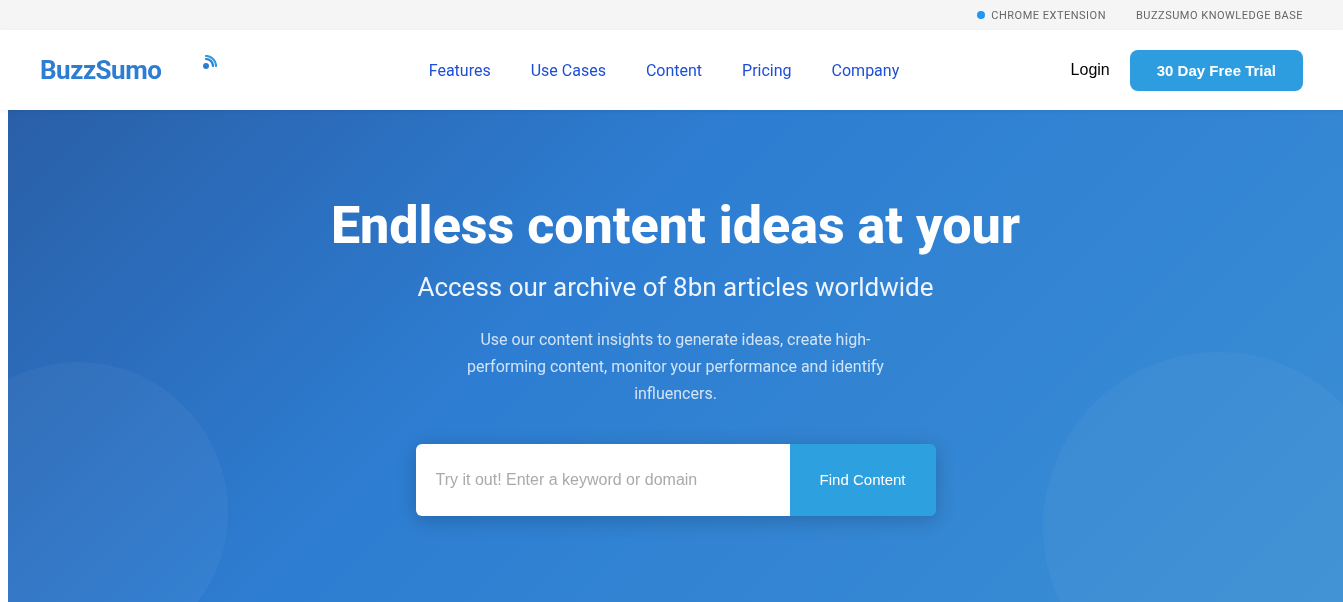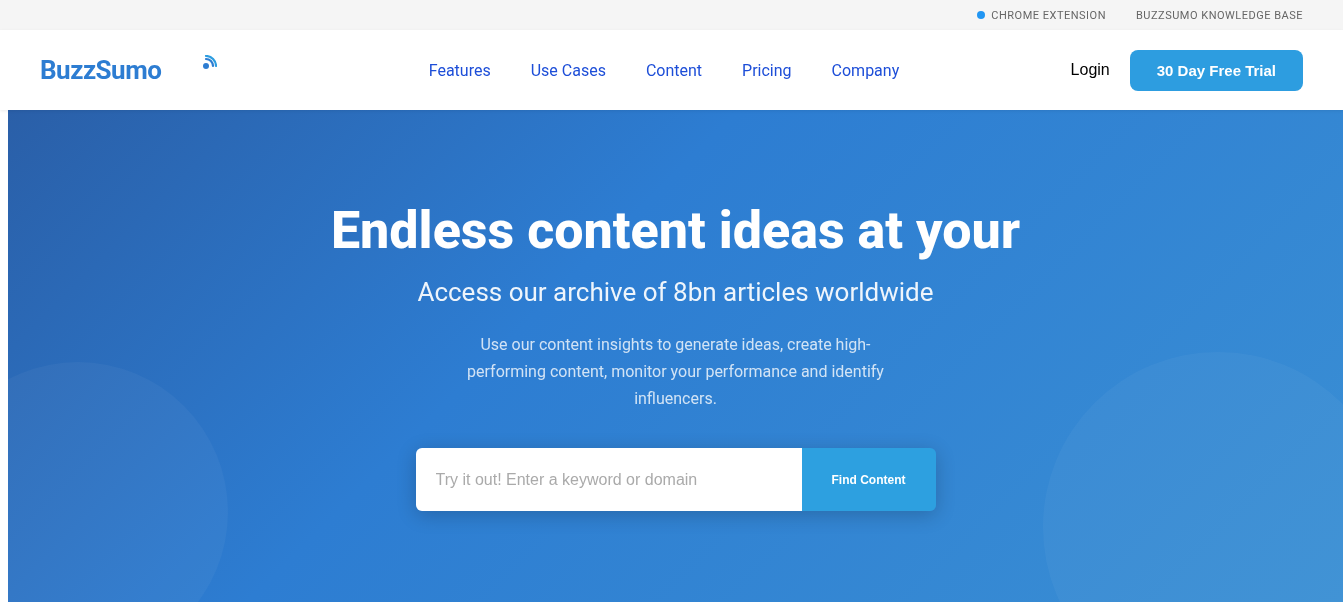--- a/index.html
+++ b/index.html
@@ -173,21 +173,21 @@
       color: rgba(255,255,255,0.78);
       max-width: 440px;
       line-height: 1.7;
       margin-bottom: 36px;
     }
 
     
     .search-bar {
       display: flex;
       width: 520px;
-      height: 63px;
+      height: 72px;
       border-radius: 6px;
       overflow: hidden;
       box-shadow: 0 4px 20px rgba(0,0,0,0.2);
     }
 
     .search-input {
       flex: 1;
       border: none;
       outline: none;
       padding: 0 20px;
@@ -196,22 +196,22 @@
       background: #fff;
     }
 
     .search-input::placeholder {
       color: #aaa;
     }
 
     .search-btn {
       background-color: #2da0e0;
       color: #fff;
-      font-size: 12px;
-      font-weight: 700;
+      font-size: 15px;
+      font-weight: 400;
       border: none;
       padding: 0 30px;
       cursor: pointer;
       white-space: nowrap;
     }
   </style>
 </head>
 <body>
 
 <div class="top-bar">

